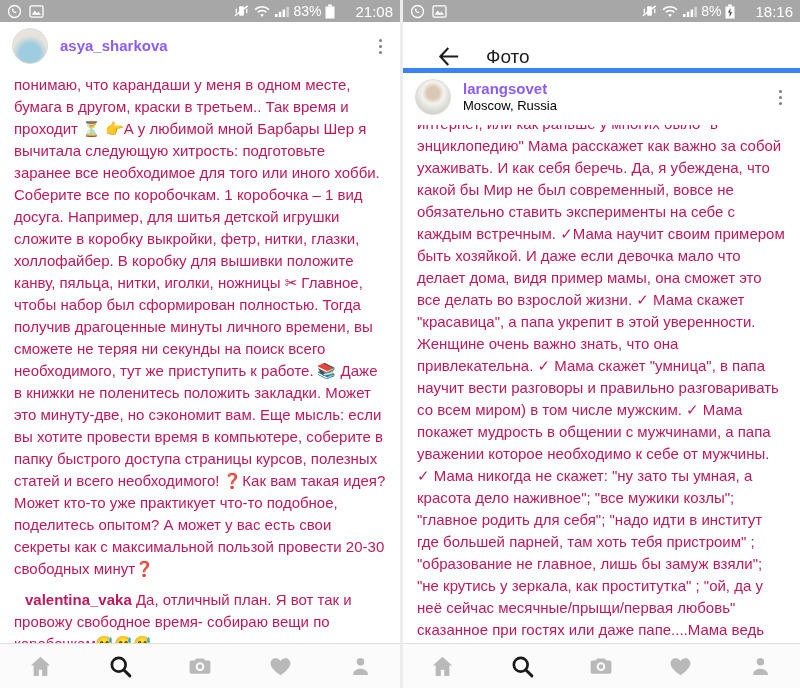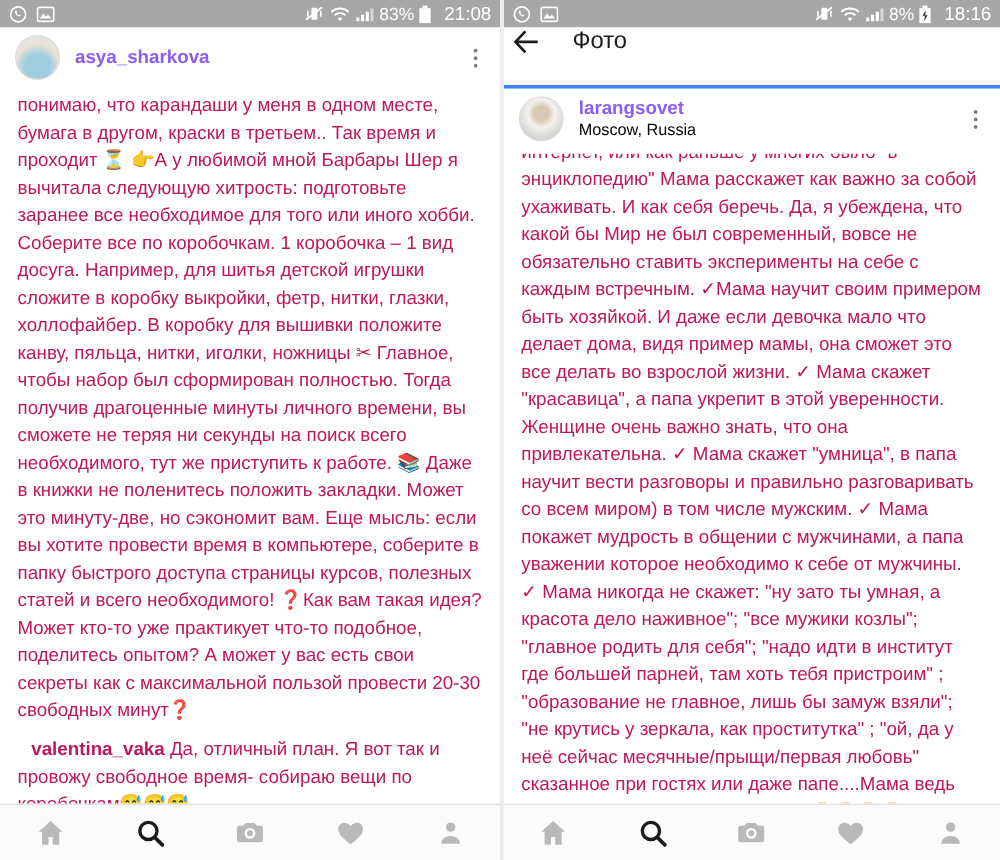--- a/index.html
+++ b/index.html
@@ -6,21 +6,21 @@
   body{width:800px;height:688px;background:#fff;font-family:"Liberation Sans",sans-serif;-webkit-font-smoothing:antialiased;}
   .screens{display:flex;width:800px;height:688px;}
   .panel{width:400px;height:688px;background:#fff;display:flex;flex-direction:column;overflow:hidden;position:relative;}
   .panel.right{width:397px;border-left:3px solid #ececec;}
 
   
   .statusbar{height:22px;background:#a7a7a7;color:#fff;display:flex;align-items:center;padding:0 7px;flex:0 0 auto;}
   .sb-left{display:flex;align-items:center;gap:7px;}
   .sb-right{margin-left:auto;display:flex;align-items:center;gap:4px;}
   .sb-right .pct{font-size:14px;letter-spacing:0;}
-  .sb-right .time{font-size:15px;margin-left:6px;}
+  .sb-right .time{font-size:15px;margin-left:16px;}
   .sb-ico{display:flex;align-items:center;}
 
   
   .post-header{display:flex;align-items:center;padding:6px 12px;gap:12px;flex:0 0 auto;background:#fff;}
   .avatar{width:34px;height:34px;border-radius:50%;border:1px solid #ddd;flex:0 0 auto;}
   .avatar.left-av{background:radial-gradient(circle at 50% 72%, #9ecde0 0 34%, #e9e2d8 60%, #dfe8ec 100%);}
   .avatar.right-av{background:radial-gradient(circle at 50% 38%, #d9c9b4 0 22%, #f3f2ef 40%, #b9bdb4 100%);}
   .uname{font-weight:bold;font-size:15px;color:#8b5cf6;}
   .loc{font-size:13px;color:#000000;margin-top:1px;}
   .hdr-text{display:flex;flex-direction:column;line-height:1.15;}
@@ -29,21 +29,21 @@
 
   
   .content{flex:1 1 auto;overflow:hidden;padding:4px 14px 0 14px;font-size:15px;line-height:22px;color:#be185d;}
   .caption{margin:0;}
   .comment{margin:9px 0 0 0;}
   .comment b{font-weight:bold;margin-left:11px;}
   .clip-line{height:10px;overflow:hidden;}
   .clip-line span{display:block;margin-top:-12px;}
 
   
-  .appbar{height:46px;display:flex;align-items:flex-start;gap:26px;padding:0 6px;border-bottom:3px solid #3b82f6;background:#fff;flex:0 0 auto;}
+  .appbar{height:46px;display:flex;align-items:flex-end;gap:26px;padding:0 34px;border-bottom:5px solid #3b82f6;background:#fff;flex:0 0 auto;}
   .appbar .title{font-size:19px;color:#1c1c1c;}
   .backbtn{display:flex;align-items:center;cursor:pointer;}
 
   
   .bottom-nav{height:44px;background:#fbfbfb;border-top:1px solid #e1e1e1;display:flex;align-items:center;justify-content:space-around;flex:0 0 auto;}
   .nav-item{display:flex;align-items:center;justify-content:center;width:40px;height:40px;cursor:pointer;}
 </style>
 </head>
 <body>
 

